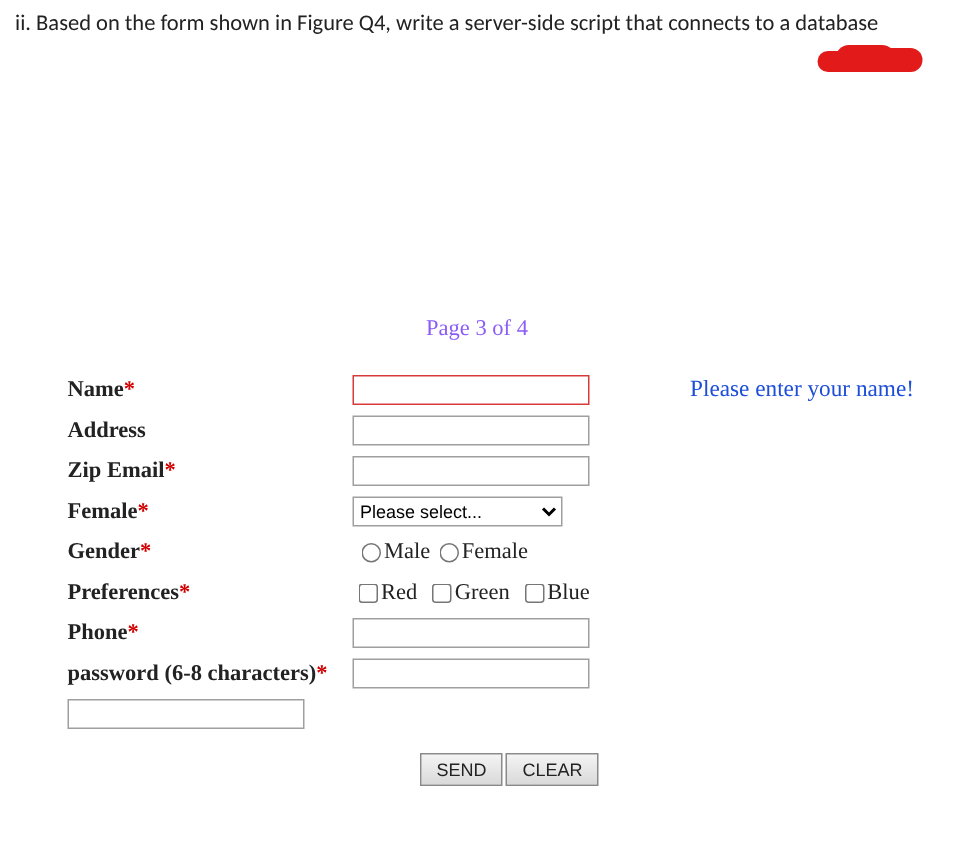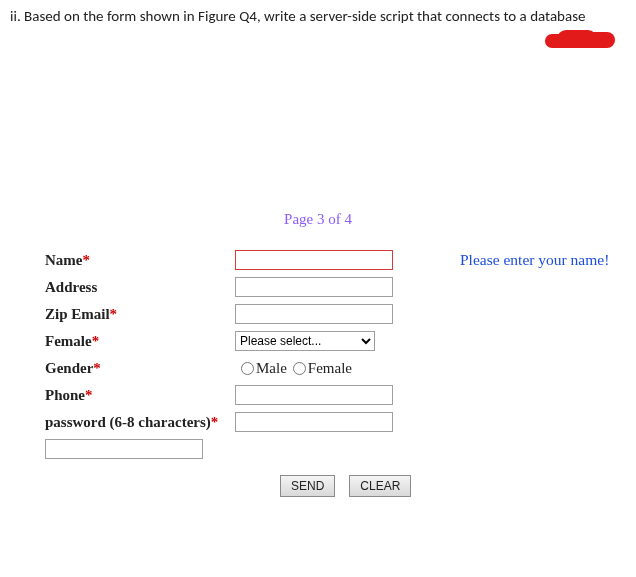--- a/index.html
+++ b/index.html
@@ -120,21 +120,21 @@
   .radio-group input[type=radio] {
     margin: 0 2px 0 6px;
   }
   .check-group input[type=checkbox] {
     margin: 0 2px 0 4px;
   }
   .btn-row {
     padding-left: 235px;
     padding-top: 12px;
     display: flex;
-    gap: 14px;
+    gap: 2px;
   }
   .btn {
     font-family: Arial, sans-serif;
     font-size: 12px;
     padding: 3px 10px;
     border: 1px solid #8a8a8a;
     background: linear-gradient(#f4f4f4, #d9d9d9);
     color: #222;
     cursor: pointer;
   }
@@ -209,20 +209,35 @@
         <div class="input-col">
           <div class="radio-group">
             <input type="radio" name="g" style="">
             <span>Male</span>
             <input type="radio" name="g" style="">
             <span>Female</span>
           </div>
         </div>
       </div>
 
+      <div class="row">
+        <div class="label-col">
+          <span>Preferences</span><span class="req">*</span>
+        </div>
+        <div class="input-col" style="width:260px;">
+          <div class="check-group">
+            <input type="checkbox" style="">
+            <span>Red</span>
+            <input type="checkbox" style="margin-left: 10px;">
+            <span>Green</span>
+            <input type="checkbox" style="margin-left: 10px;">
+            <span>Blue</span>
+          </div>
+        </div>
+      </div>
 
       <div class="row">
         <div class="label-col">
           <span>Phone</span><span class="req">*</span>
         </div>
         <div class="input-col">
           <input type="text" class="tinput std" style="">
         </div>
       </div>
 

